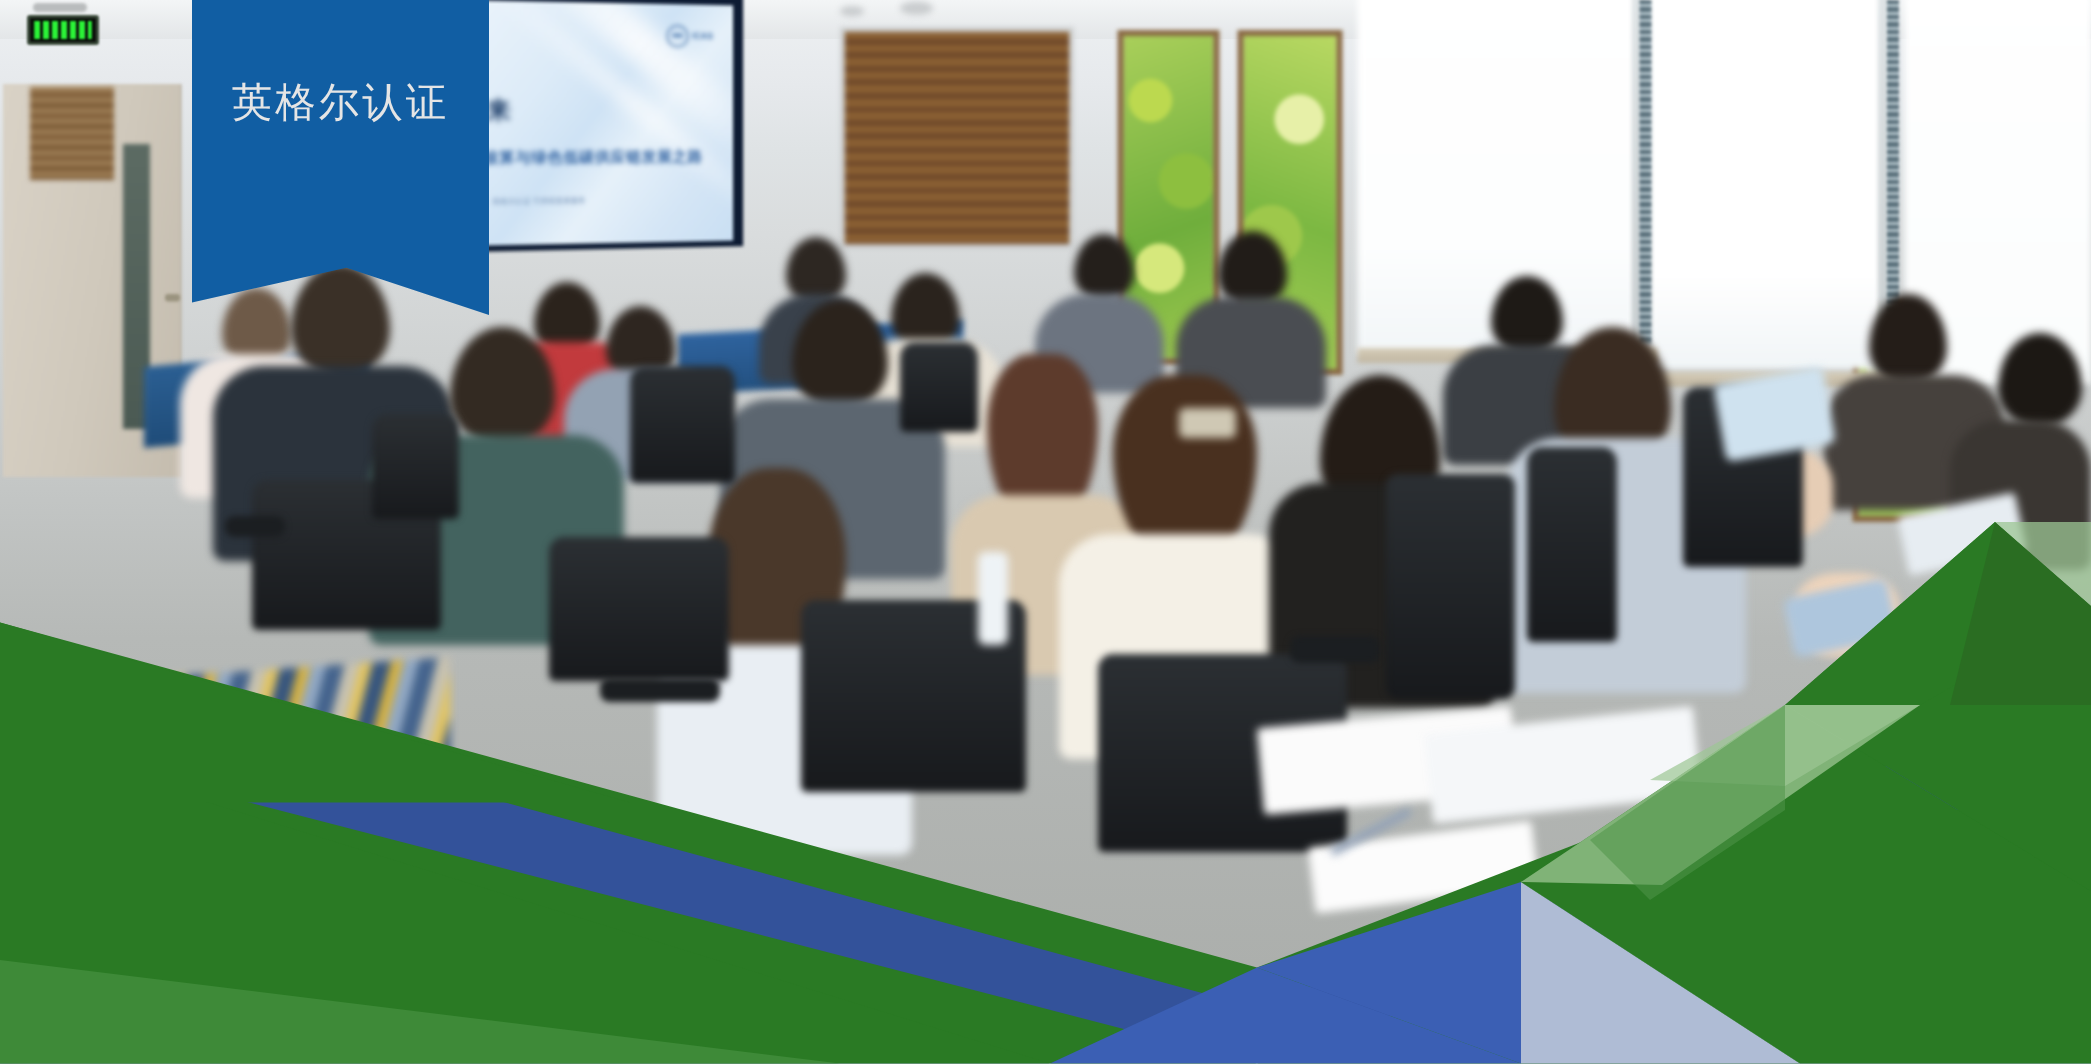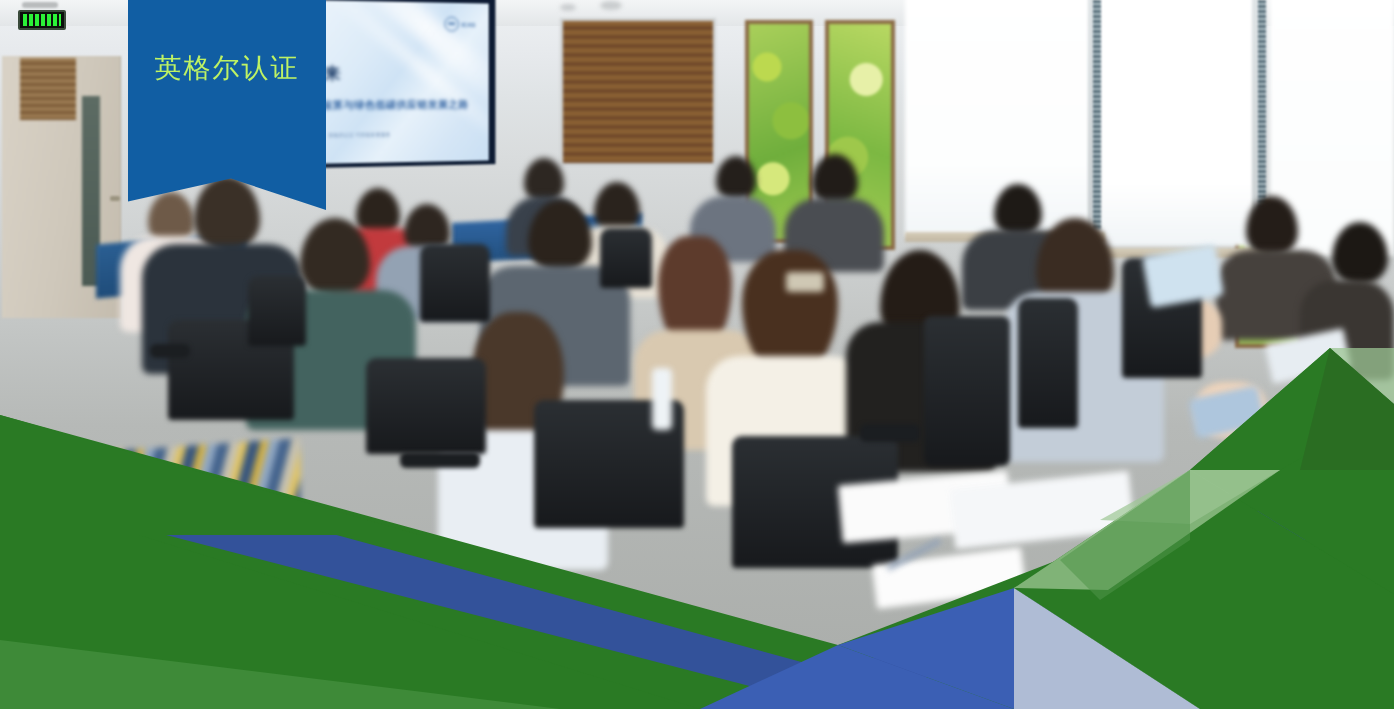--- a/index.html
+++ b/index.html
@@ -232,21 +232,21 @@
   }
   .logo-word{
     position:relative;color:#fff;font-family:"Liberation Serif",serif;
     font-size:58px;font-weight:700;line-height:.95;letter-spacing:1px;
   }
   .logo-reg{
     position:absolute;right:-16px;top:2px;font-size:13px;font-weight:400;
     font-family:"Liberation Sans",sans-serif;
   }
   .logo-cn{
-    color:#bef264;font-size:27px;letter-spacing:2px;margin-top:6px;font-weight:500;
+    color:#e5e5e5;font-size:27px;letter-spacing:2px;margin-top:6px;font-weight:500;
     font-family:"DejaVu Sans",sans-serif;
   }
 
   
   .bands{position:absolute;left:0;top:0;width:100%;height:100%;z-index:5;pointer-events:none;}
   .bands svg{display:block;width:1394px;height:709px;}
 </style>
 </head>
 <body>
 

